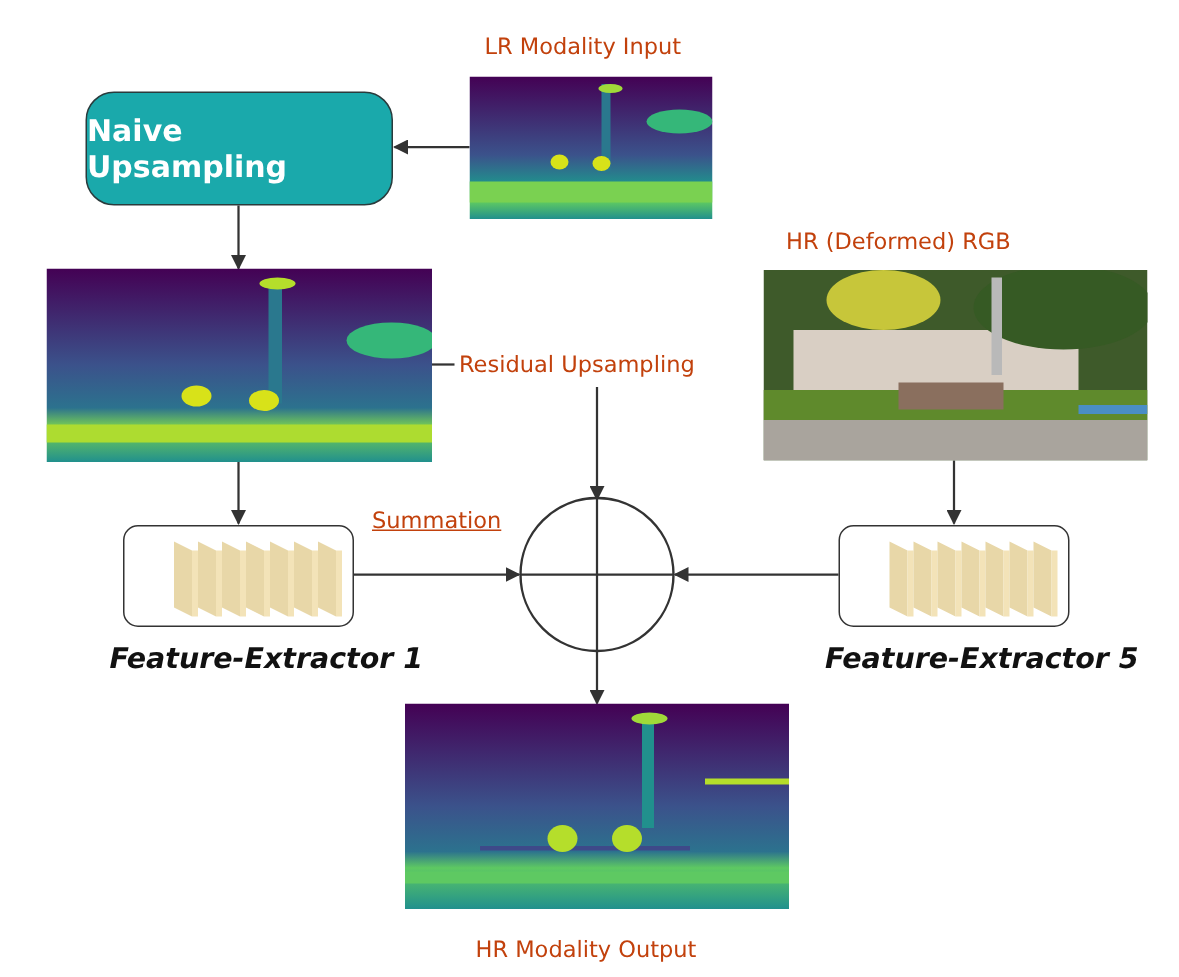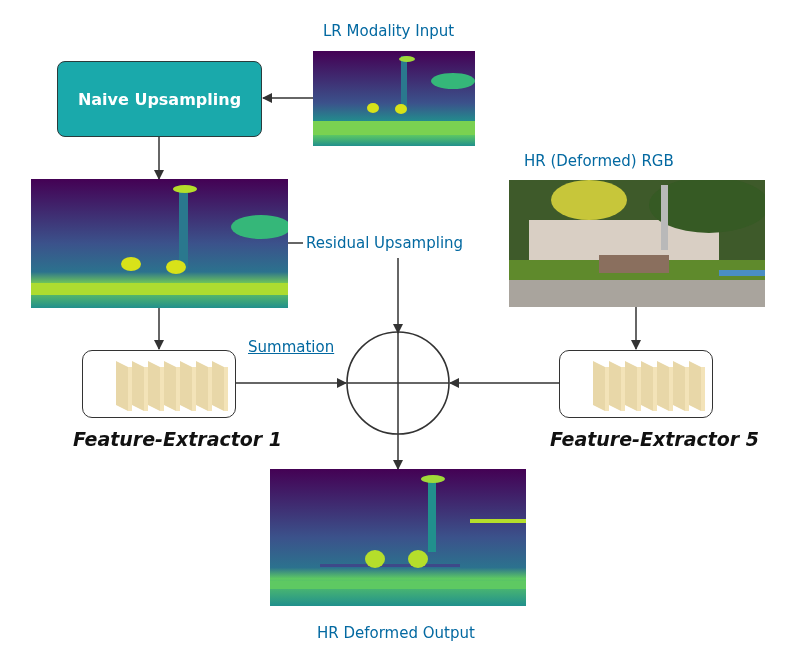--- a/index.html
+++ b/index.html
@@ -1,22 +1,22 @@
 <!DOCTYPE html>
 <html><head>
 <meta charset="utf-8">
 <style>
   html, body { margin: 0; padding: 0; background: #ffffff; }
   body { width: 786px; height: 651px; position: relative; overflow: hidden;
          font-family: "DejaVu Sans", sans-serif; }
   .abs { position: absolute; }
-  .label { color: #0369a1; font-size: 15px; white-space: nowrap; }
+  .label { color: #c2410c; font-size: 15px; white-space: nowrap; }
   .fe-label { color: #111111; font-size: 19px; font-weight: bold; font-style: italic; white-space: nowrap; }
-  .teal-box { background: #1aa9ab; border: 1.5px solid #2a3b3c; border-radius: 8px;
-              color: #ffffff; font-weight: bold; font-size: 16px;
+  .teal-box { background: #1aa9ab; border: 1.5px solid #2a3b3c; border-radius: 19px;
+              color: #ffffff; font-weight: bold; font-size: 20px;
               display: flex; align-items: center; justify-content: center; box-sizing: border-box; }
   .fe-box { background: #ffffff; border: 1.5px solid #333333; border-radius: 10px; box-sizing: border-box; }
   svg.img { position: absolute; }
 </style>
 </head>
 <body>
 
 <svg class="abs" style="left:0;top:0" width="786" height="651">
   <defs>
     <marker id="ah" markerWidth="10" markerHeight="10" refX="9" refY="5" orient="auto" markerUnits="userSpaceOnUse">
@@ -186,13 +186,13 @@
   </defs>
   <rect width="256" height="137" fill="url(#vg3)"></rect>
   <rect x="158" y="8" width="8" height="75" fill="#21908d"></rect>
   <ellipse cx="163" cy="10" rx="12" ry="4" fill="#a0da39"></ellipse>
   <rect x="200" y="50" width="56" height="4" fill="#b5de2b"></rect>
   <rect x="50" y="95" width="140" height="3" fill="#3e4989"></rect>
   <ellipse cx="105" cy="90" rx="10" ry="9" fill="#b5de2b"></ellipse>
   <ellipse cx="148" cy="90" rx="10" ry="9" fill="#b5de2b"></ellipse>
   <rect x="0" y="112" width="256" height="8" fill="#5ec962"></rect>
 </svg>
-<div class="abs label" style="left:317px;top:624px;">HR Deformed Output</div>
+<div class="abs label" style="left:317px;top:624px;">HR Modality Output</div>
 
 </body></html>

